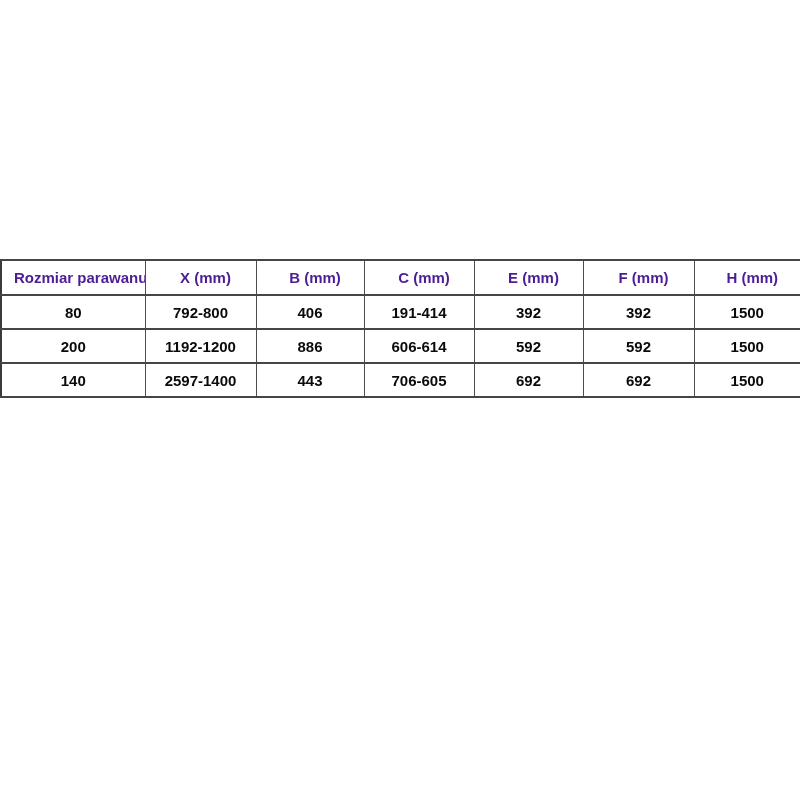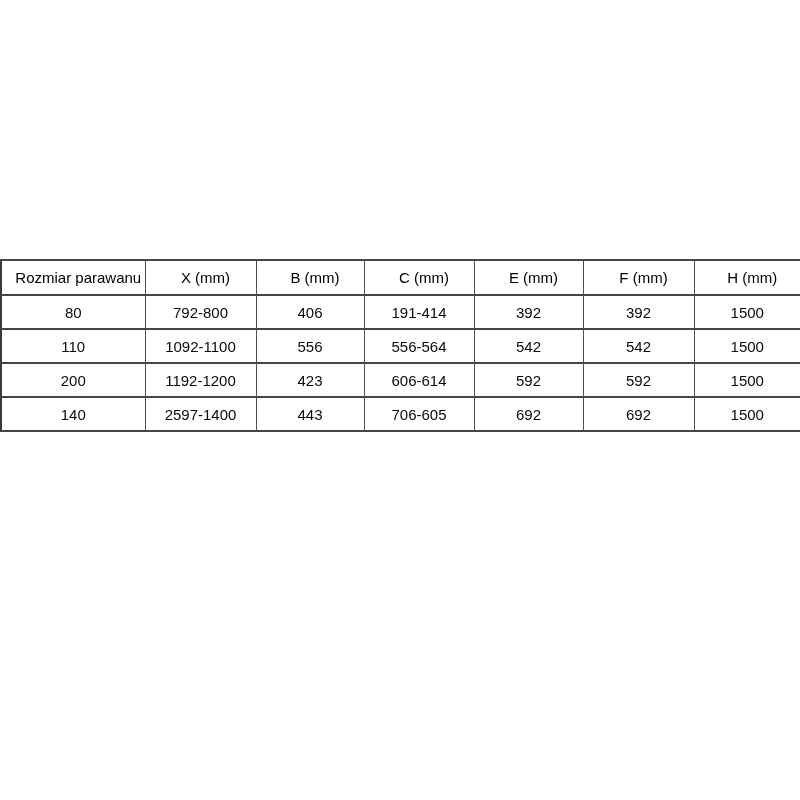--- a/index.html
+++ b/index.html
@@ -35,28 +35,28 @@
     border-bottom: 2px solid #454545;
     text-align: center;
     vertical-align: middle;
     padding: 0 2px;
     overflow: hidden;
     white-space: nowrap;
   }
   table.spec th {
     height: 33px;
     font-size: 15px;
-    font-weight: normal;
-    color: #000000;
+    font-weight: bold;
+    color: #4c1d95;
     padding-left: 12px;
   }
   table.spec td {
     height: 32px;
     font-size: 15px;
-    font-weight: normal;
+    font-weight: bold;
     color: #0a0a0a;
   }
 </style>
 </head>
 <body>
 
 <div class="canvas">
   <table class="spec">
     <colgroup>
       <col style="width:144px">
@@ -82,32 +82,23 @@
       <tr>
         <td>80</td>
         <td>792-800</td>
         <td>406</td>
         <td>191-414</td>
         <td>392</td>
         <td>392</td>
         <td>1500</td>
       </tr>
       <tr>
-        <td>110</td>
-        <td>1092-1100</td>
-        <td>556</td>
-        <td>556-564</td>
-        <td>542</td>
-        <td>542</td>
-        <td>1500</td>
-      </tr>
-      <tr>
         <td>200</td>
         <td>1192-1200</td>
-        <td>423</td>
+        <td>886</td>
         <td>606-614</td>
         <td>592</td>
         <td>592</td>
         <td>1500</td>
       </tr>
       <tr>
         <td>140</td>
         <td>2597-1400</td>
         <td>443</td>
         <td>706-605</td>

